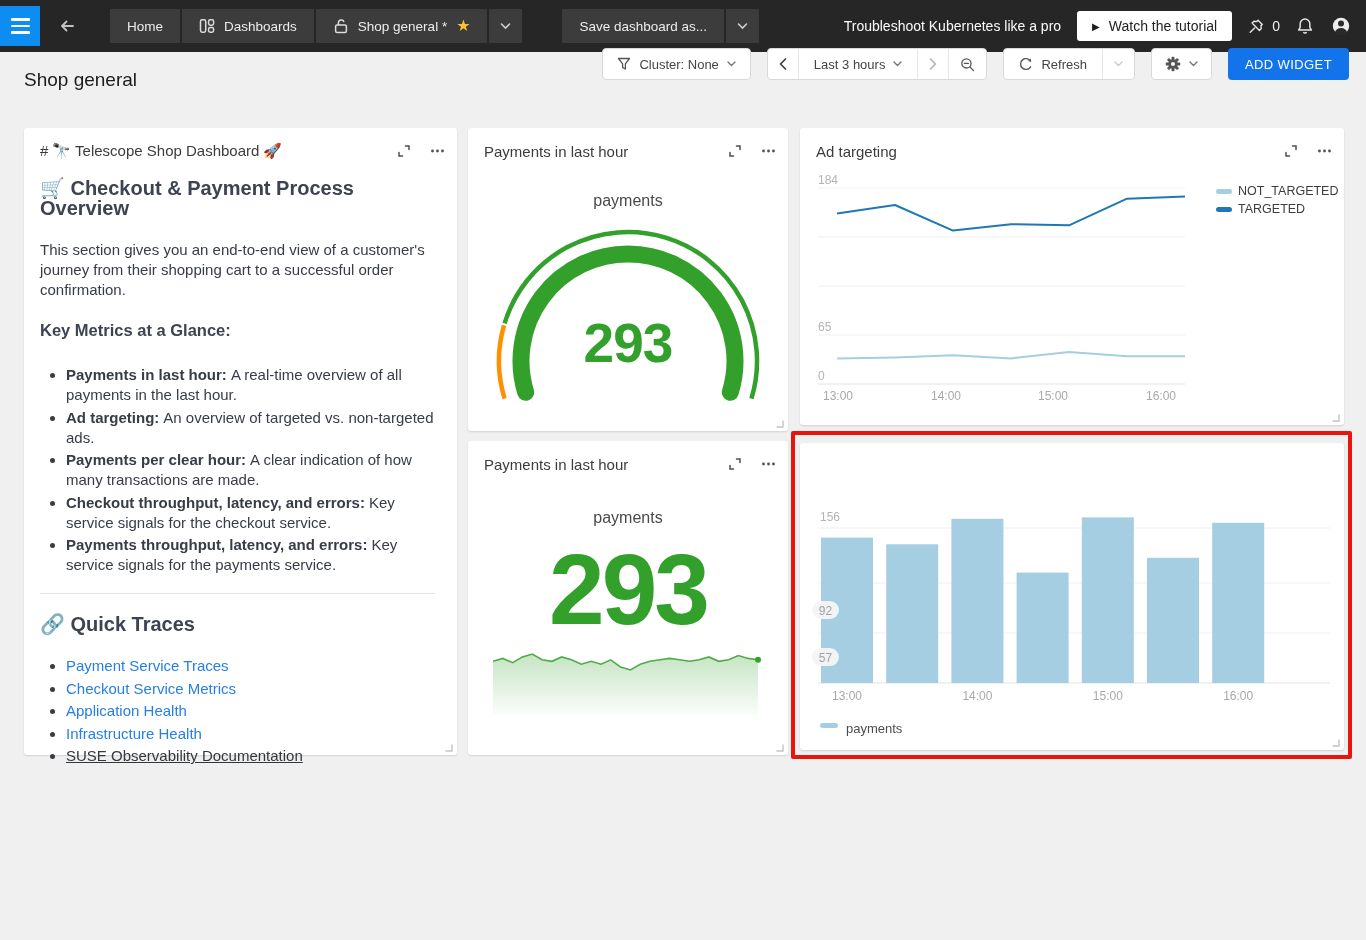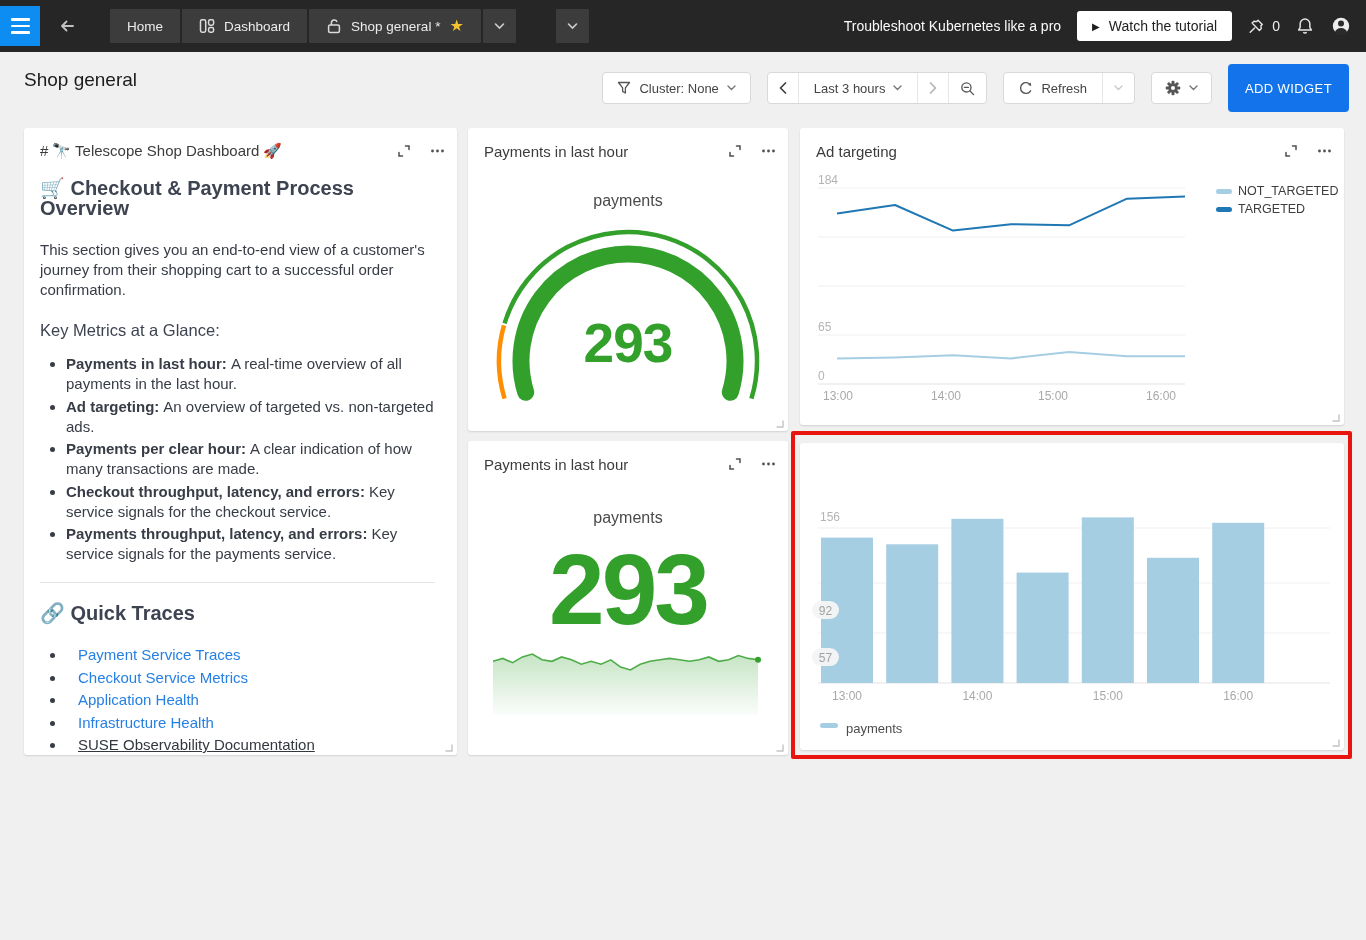--- a/index.html
+++ b/index.html
@@ -24,47 +24,47 @@
   .nav-tab .star{color:var(--star-gold);font-size:16px;line-height:1;}
   .nav-caret{padding:0 11px;}
   .nav-right{margin-left:auto;display:flex;align-items:center;gap:16px;padding-right:14px;}
   .promo{color:#fafafa;font-size:14px;white-space:nowrap;}
   .watch-btn{height:30px;background:#fff;border:none;border-radius:3px;display:flex;align-items:center;gap:9px;padding:0 15px;font-size:14px;color:#222;font-family:inherit;cursor:pointer;}
   .watch-btn .play{font-size:10px;color:#1d1d1d;}
   .pin-wrap{display:flex;align-items:center;gap:7px;color:#ececec;font-size:14px;}
 
   
   .page-title{position:absolute;left:24px;top:69px;font-size:19px;font-weight:400;color:#1c1c1c;}
-  .controls{position:absolute;top:64px;right:17px;display:flex;gap:16px;align-items:center;}
+  .controls{position:absolute;top:48px;right:17px;display:flex;gap:16px;align-items:center;}
   .ctl-group{display:flex;background:#fff;border:1px solid #d9d9d9;border-radius:4px;height:32px;align-items:stretch;overflow:hidden;}
   .ctl-group button{background:transparent;border:none;display:flex;align-items:center;justify-content:center;gap:8px;font-family:inherit;font-size:13px;color:#444;cursor:pointer;padding:0 11px;}
   .ctl-sep{width:1px;background:#e6e6e6;}
   .seg-disabled{background:#efefef;cursor:default;}
-  .add-widget{height:48px;background:var(--accent);color:#fff;border:none;border-radius:4px;font-size:13px;font-family:inherit;font-weight:500;letter-spacing:.4px;padding:0 17px;cursor:pointer;}
+  .add-widget{height:32px;background:var(--accent);color:#fff;border:none;border-radius:4px;font-size:13px;font-family:inherit;font-weight:500;letter-spacing:.4px;padding:0 17px;cursor:pointer;}
 
   
   .widget{position:absolute;background:#fff;border-radius:3px;box-shadow:0 1px 2px rgba(0,0,0,.13);}
   .w-head{position:absolute;top:14px;left:16px;right:10px;display:flex;align-items:center;}
   .w-title{font-size:15px;color:#3c3c3c;}
   .w-icons{margin-left:auto;display:flex;align-items:center;gap:15px;}
   .w-iconbtn{background:none;border:none;cursor:pointer;display:flex;align-items:center;justify-content:center;padding:2px;}
   .resize-handle{position:absolute;right:4px;bottom:3px;cursor:nwse-resize;}
 
   .w-markdown{left:24px;top:128px;width:433px;height:627px;}
   .md-body{position:absolute;top:44px;left:16px;right:22px;color:#373c46;font-size:15px;line-height:20px;}
   .md-h2{font-size:20px;font-weight:700;color:#3d4350;margin:6px 0 22px;}
   .md-p{margin-bottom:20px;}
-  .md-h3{font-size:16.5px;font-weight:400;color:#3d4350;margin-bottom:14px;}
+  .md-h3{font-size:16.5px;font-weight:700;color:#3d4350;margin-bottom:25px;}
   .md-list{list-style:disc;padding-left:26px;margin-bottom:6px;}
   .md-list li{margin-bottom:2.5px;}
   .md-list .term{font-weight:700;margin-right:4px;}
   .md-hr{border:none;border-top:1px solid #e4e4e4;margin:18px 0 20px;}
   .links-list{list-style:disc;padding-left:26px;}
   .links-list li{margin-bottom:2.5px;}
-  .links-list a{color:var(--link-blue);text-decoration:none;cursor:pointer;margin-left:12px;}
+  .links-list a{color:var(--link-blue);text-decoration:none;cursor:pointer;}
   .links-list a.doc{color:#33383f;text-decoration:underline;}
 
   .w-gauge{left:468px;top:128px;width:320px;height:303px;}
   .w-number{left:468px;top:441px;width:320px;height:314px;}
   .series-label{position:absolute;width:100%;text-align:center;font-size:16px;color:#4a4a4a;}
   .gauge-value{position:absolute;top:186px;width:100%;text-align:center;font-size:55px;font-weight:700;color:var(--green);letter-spacing:-1px;line-height:58px;}
   .big-value{position:absolute;top:94px;width:100%;text-align:center;font-size:100px;font-weight:700;color:var(--green);letter-spacing:-3px;line-height:108px;}
   #gauge-chart{position:absolute;top:88px;left:0;}
   #spark-chart{position:absolute;left:22px;top:201px;}
 
@@ -95,39 +95,42 @@
         <span>Home</span>
       </button>
       <button class="nav-tab">
         <svg width="16" height="16" viewBox="0 0 16 16">
           <g stroke="#dcdcdc" stroke-width="1.5" fill="none">
             <rect x="1.5" y="1.8" width="5.2" height="12.4" rx="1.6"></rect>
             <rect x="9.6" y="1.8" width="5" height="5.4" rx="1.6"></rect>
             <rect x="9.6" y="9.6" width="5" height="4.6" rx="1.6"></rect>
           </g>
         </svg>
-        <span>Dashboard</span>
+        <span>Dashboards</span>
       </button>
       <button class="nav-tab">
         <svg width="16" height="16" viewBox="0 0 16 16">
           <g stroke="#dcdcdc" stroke-width="1.5" fill="none">
             <rect x="2.6" y="7" width="10.8" height="7.4" rx="1.5"></rect>
             <path d="M5.4 7 V4.6 A2.9 2.9 0 0 1 11 3.9"></path>
           </g>
         </svg>
         <span>Shop general *</span>
         <span class="star">★</span>
       </button>
       <button class="nav-tab nav-caret">
         <svg width="11" height="8" viewBox="0 0 11 8">
           <path d="M1.5 2 L5.5 6 L9.5 2" stroke="#cfcfcf" stroke-width="1.6" fill="none" stroke-linecap="round"></path>
         </svg>
       </button>
     </div>
     <div class="nav-group" style="margin-left:40px;">
+      <button class="nav-tab">
+        <span>Save dashboard as...</span>
+      </button>
       <button class="nav-tab nav-caret">
         <svg width="11" height="8" viewBox="0 0 11 8">
           <path d="M1.5 2 L5.5 6 L9.5 2" stroke="#cfcfcf" stroke-width="1.6" fill="none" stroke-linecap="round"></path>
         </svg>
       </button>
     </div>
     <div class="nav-right">
       <span class="promo">Troubleshoot Kubernetes like a pro</span>
       <button class="watch-btn">
         <span class="play">▶</span>

